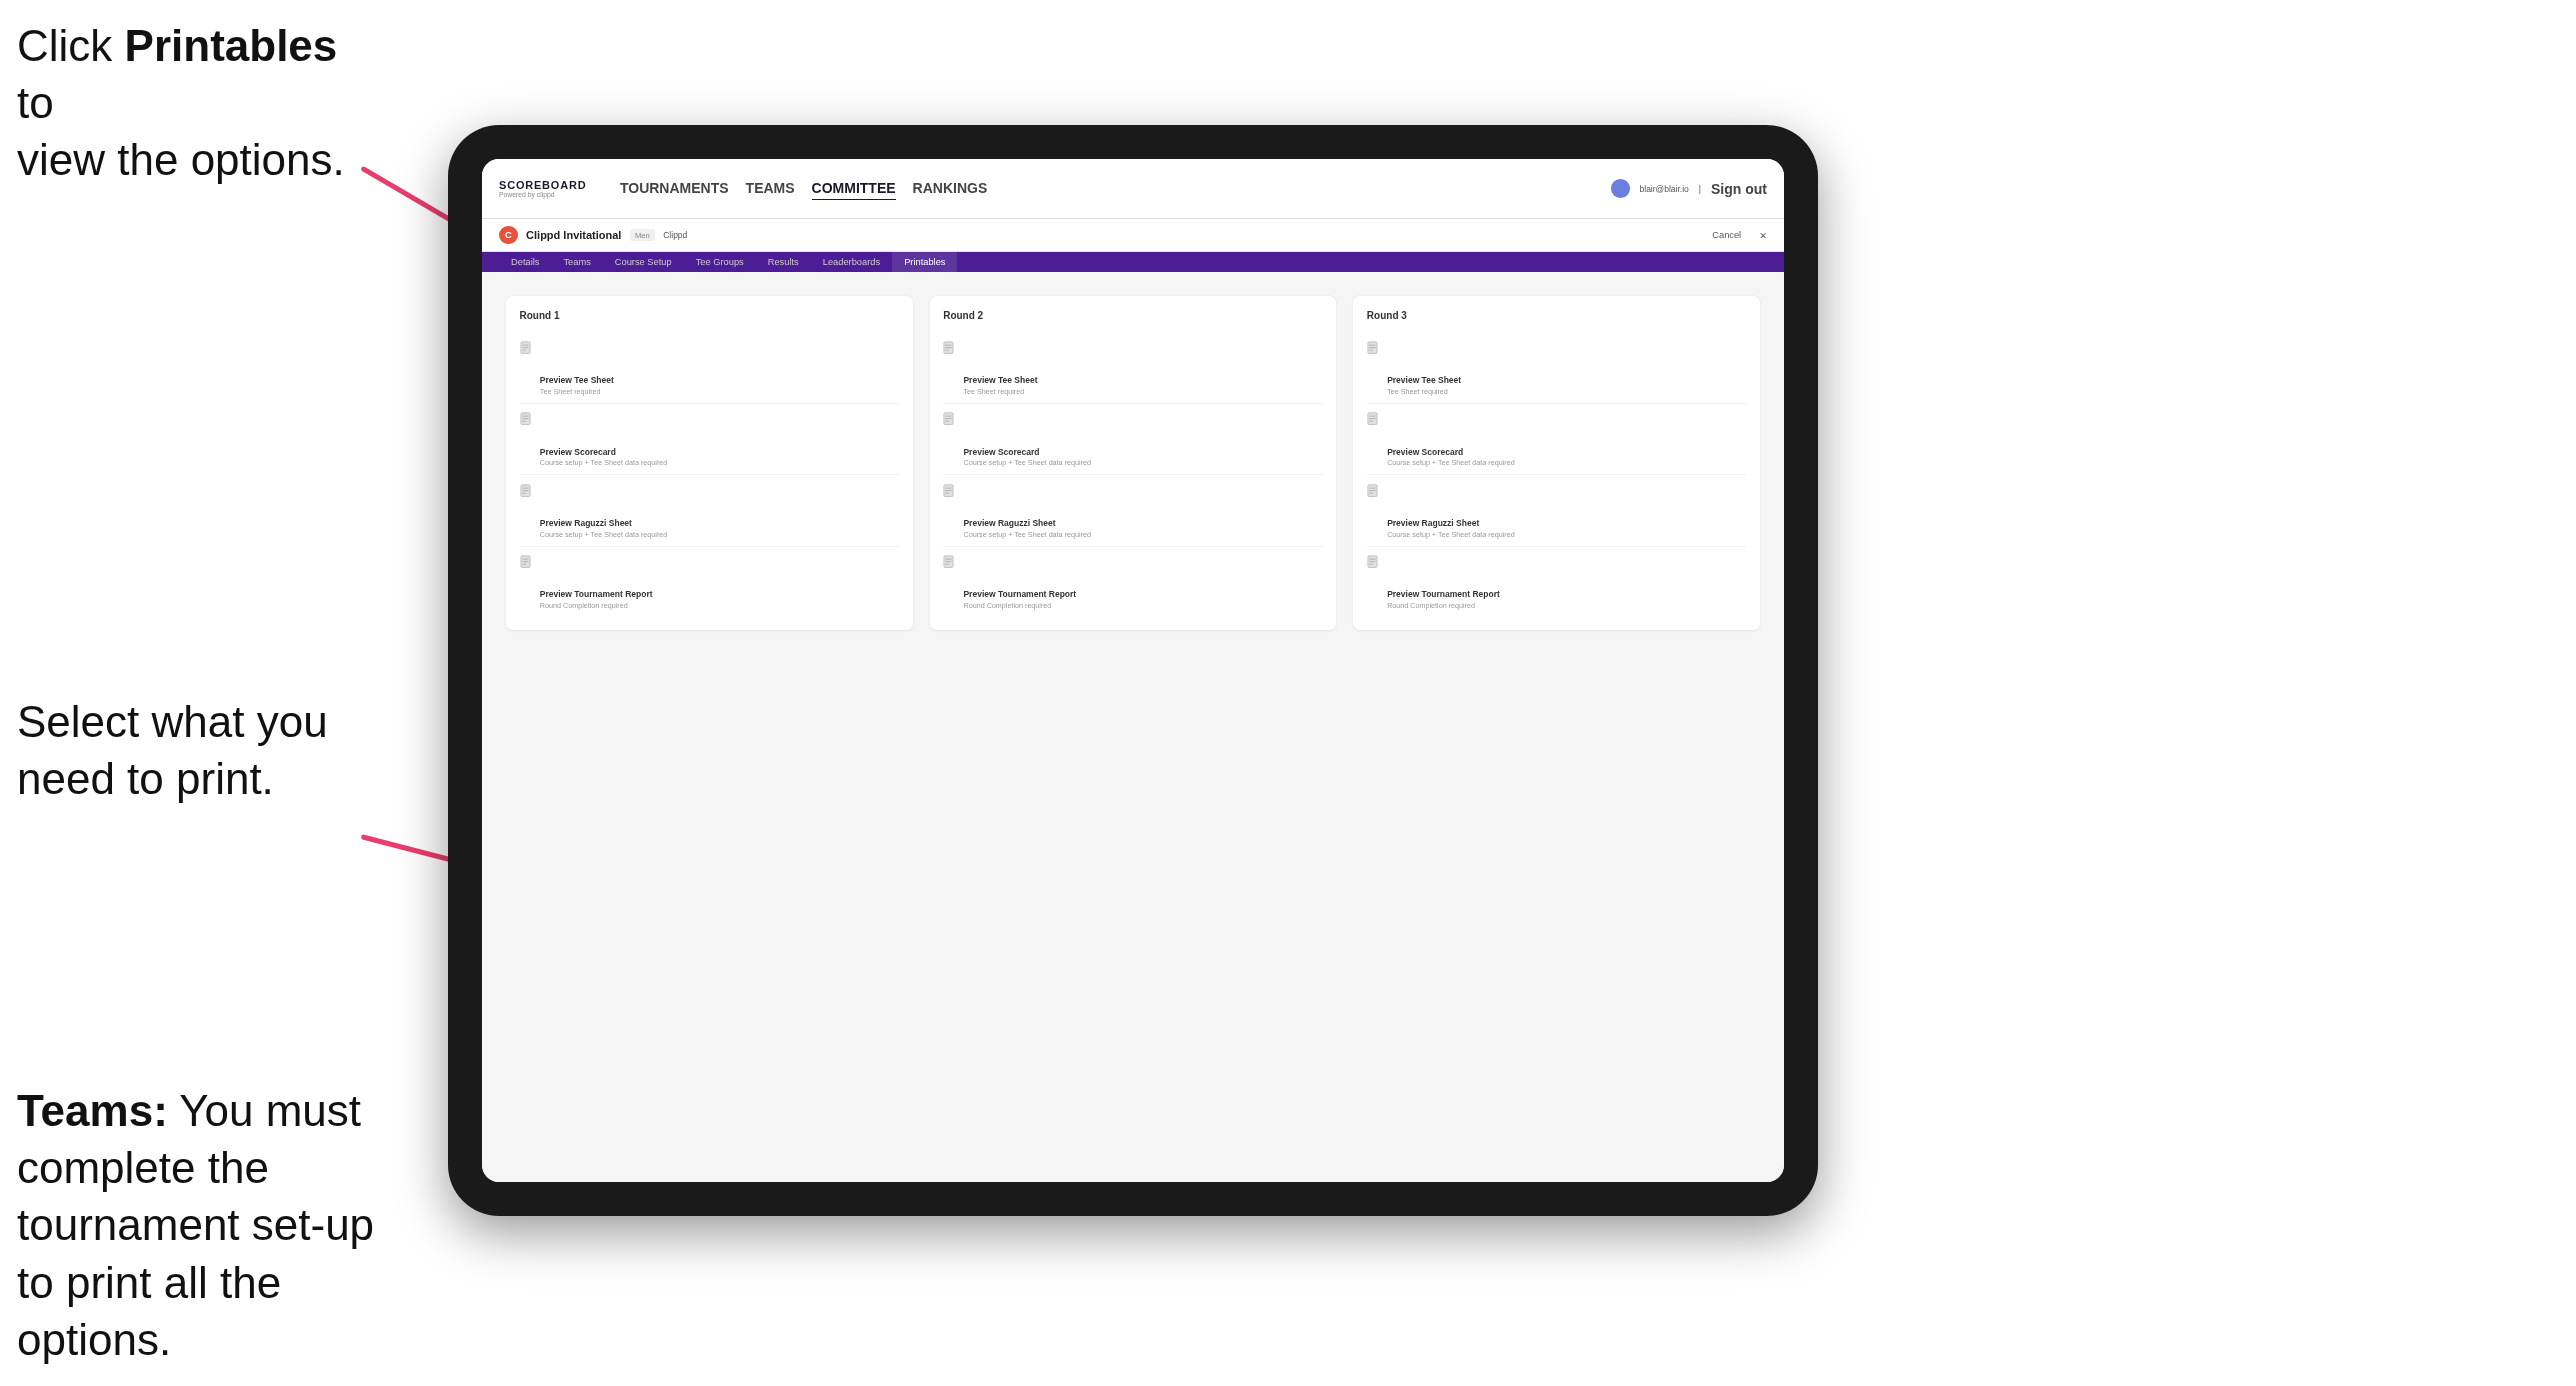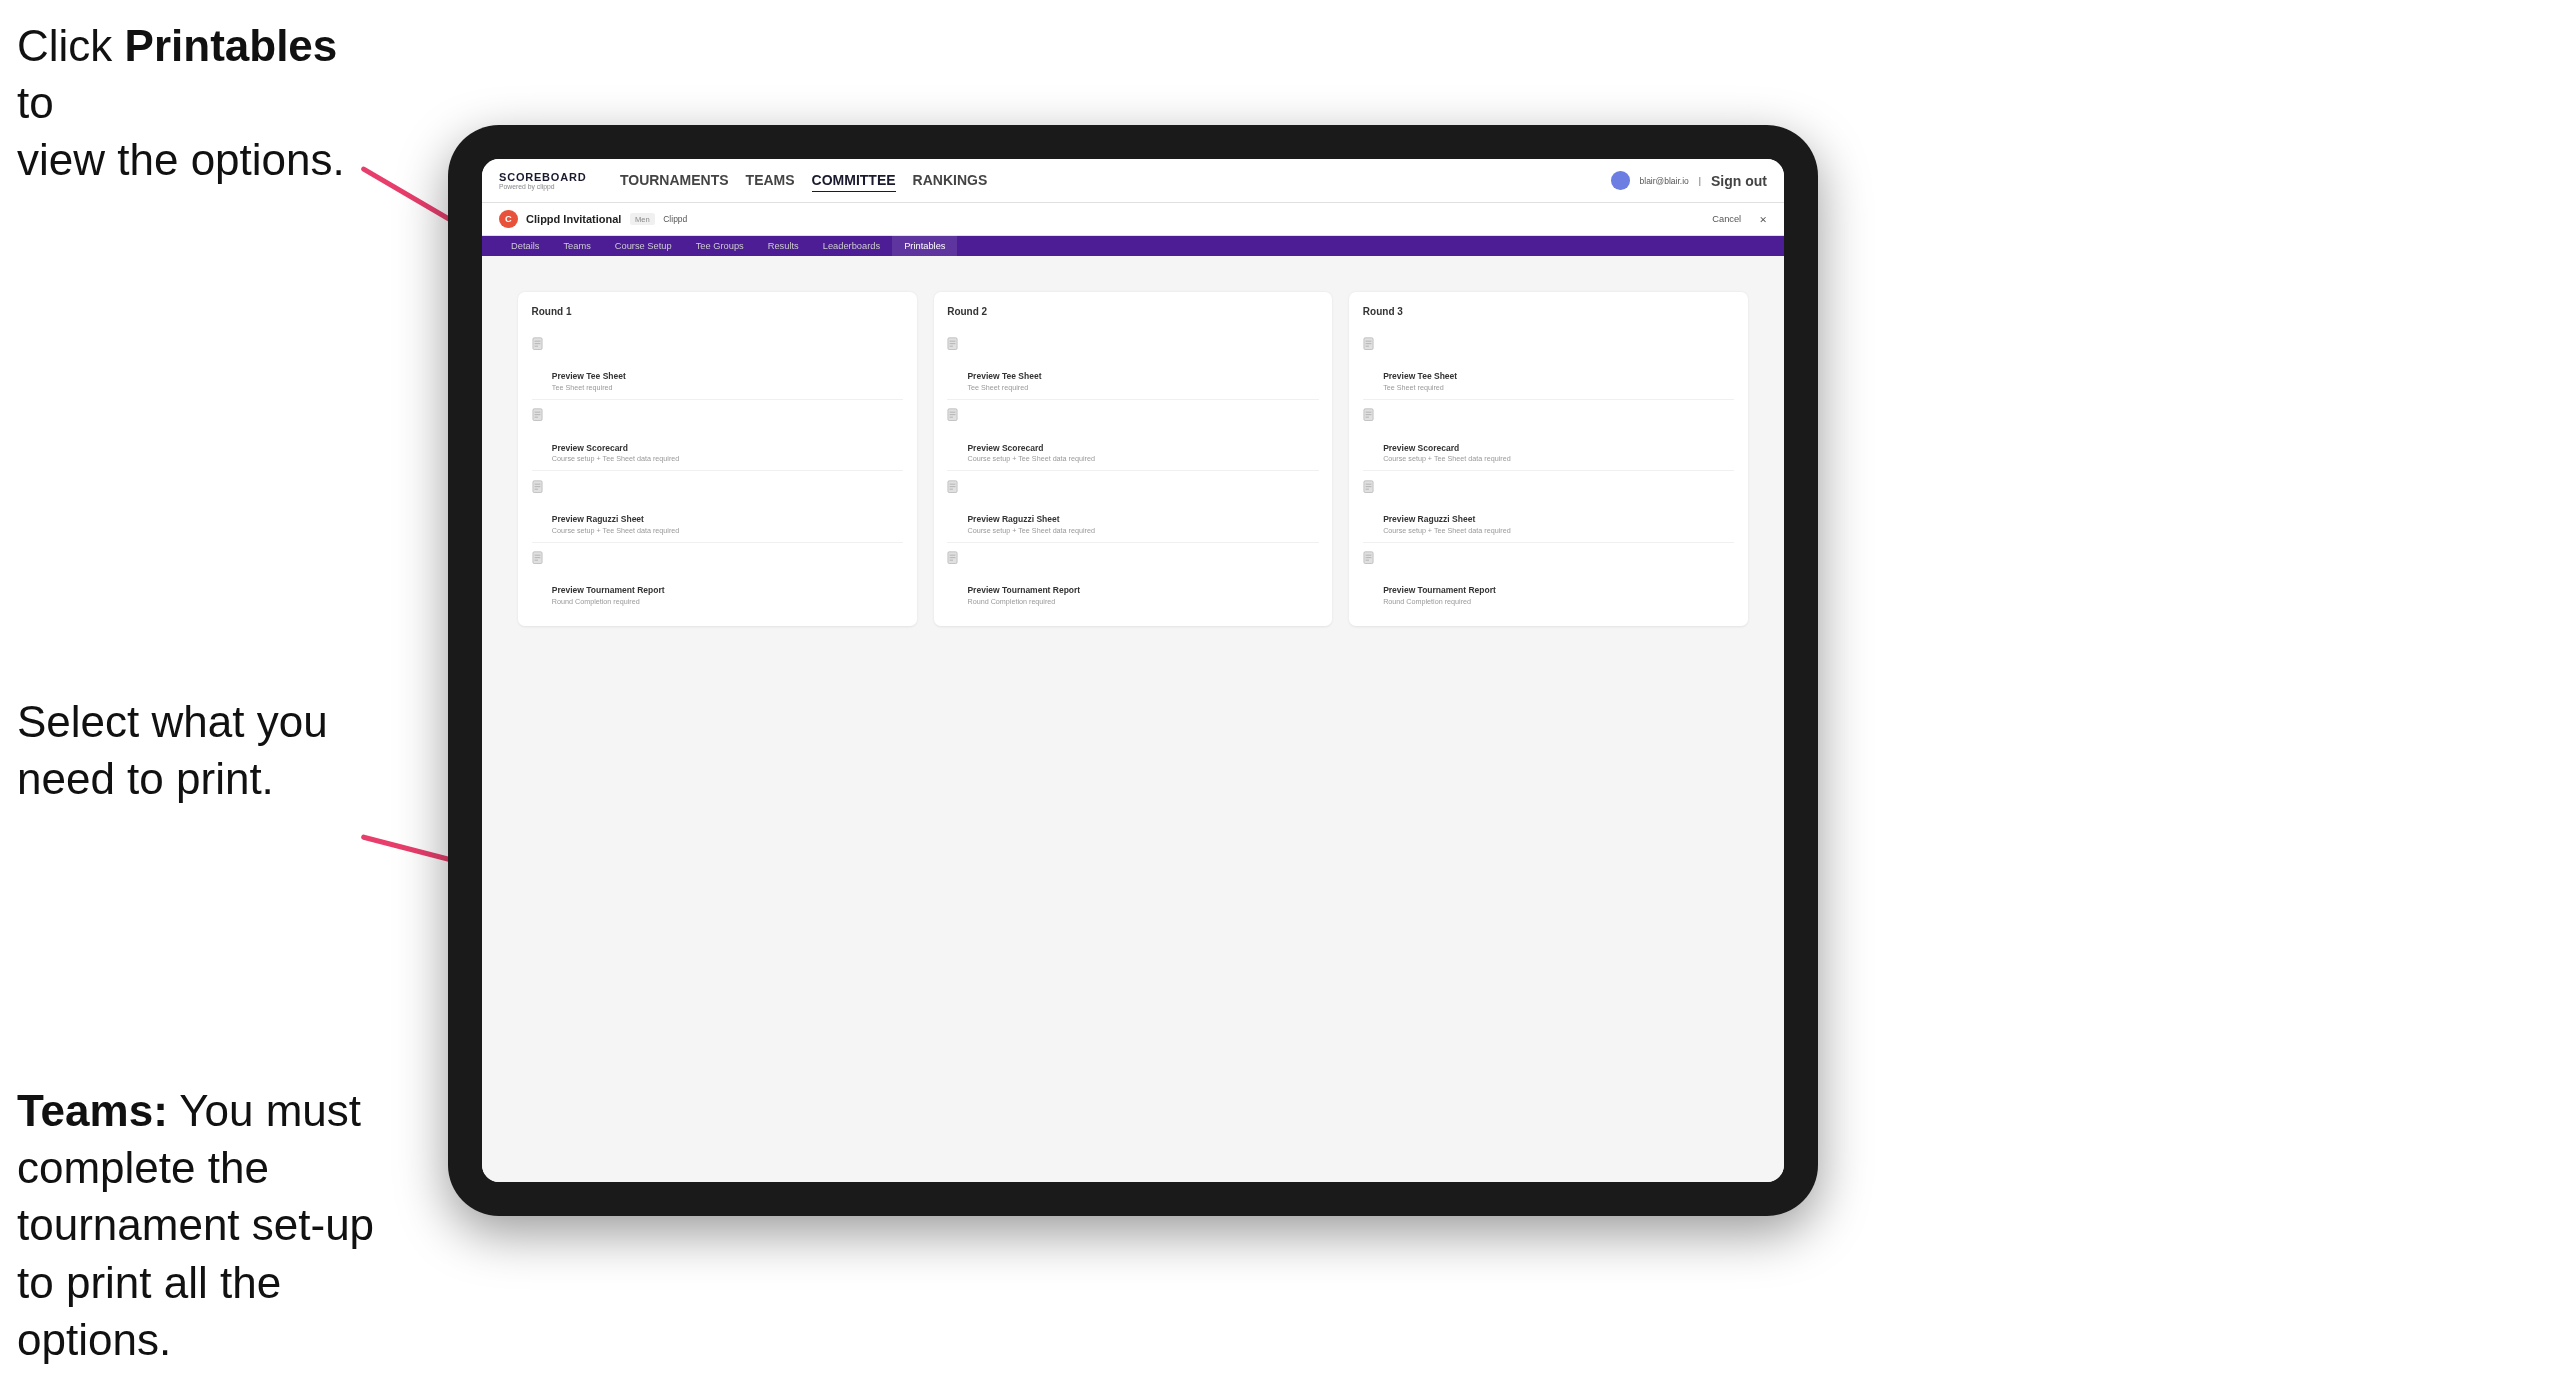--- a/index.html
+++ b/index.html
@@ -75,21 +75,21 @@
       overflow: hidden;
       display: flex;
       flex-direction: column;
     }
 
     
     .top-nav {
       background: #ffffff;
       border-bottom: 0.8px solid #e0e0e0;
       padding: 0 17px;
-      height: 44px;
+      height: 60px;
       display: flex;
       align-items: center;
       justify-content: space-between;
       flex-shrink: 0;
     }
 
     .top-nav-left {
       display: flex;
       align-items: center;
       gap: 25px;
@@ -230,21 +230,21 @@
     .sub-tab.active {
       color: #ffffff;
       background: rgba(255,255,255,0.1);
       border-radius: 3.4px 3.4px 0 0;
     }
 
     
     .main-content {
       flex: 1;
       background: #f5f5f5;
-      padding: 36px;
+      padding: 24px;
       overflow-y: auto;
     }
 
     .rounds-container {
       display: grid;
       grid-template-columns: repeat(3, 1fr);
       gap: 17px;
     }
 
     .round-section {

